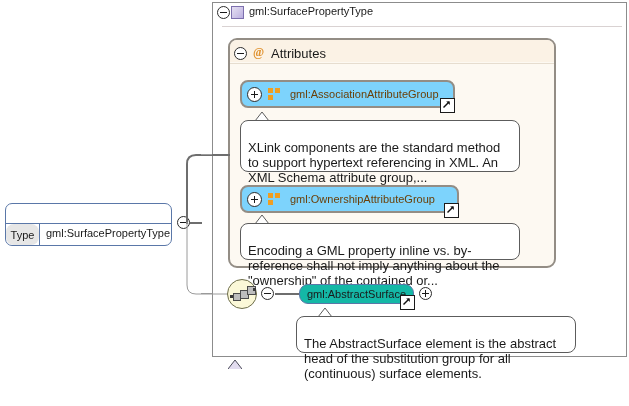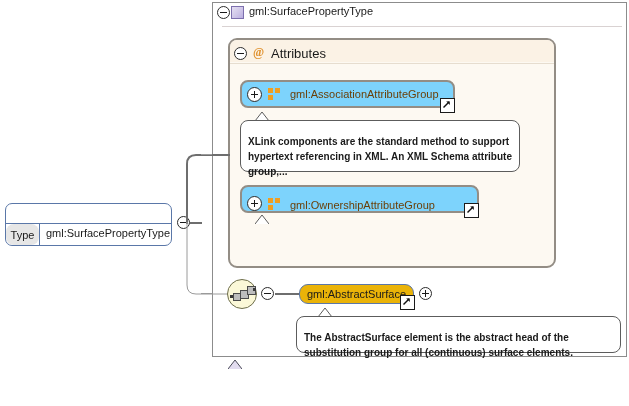--- a/index.html
+++ b/index.html
@@ -117,56 +117,55 @@
   .ag-icon .s1 { left: 0px;  top: 0px; width: 5px; height: 5px; }
   .ag-icon .s2 { left: 7px;  top: 0px; width: 5px; height: 5px; }
   .ag-icon .s3 { left: 0px;  top: 7px; width: 5px; height: 5px; }
   .ag-label {
     margin-left: 8px;
     font-size: 11px;
     color: #6a3f07;
     white-space: nowrap;
   }
   #assoc-group { left: 240px; top: 80px; width: 215px; }
-  #owner-group { left: 240px; top: 185px; width: 239px; align-items: flex-end; }
+  #owner-group { left: 240px; top: 185px; width: 219px; }
 
   
   .link-badge {
     position: absolute;
     width: 13px; height: 13px;
     background: #ffffff;
     border: 1px solid #1a1a1a;
     overflow: hidden;
   }
   .link-badge svg { display: block; }
 
   
   .annot {
     border: 1px solid #5c5c5c;
     border-radius: 8px;
     background: #ffffff;
-    font-size: 10px;
+    font-size: 13px;
     color: #1a1a1a;
     line-height: 15px;
-    padding: 13px 6px 3px 7px;
-    font-weight: bold;
+    padding: 19px 6px 3px 7px;
   }
   .annot.lav { background: #e2dcef; border-color: #4a4a57; }
   .tip {
     position: absolute;
     width: 14px; height: 9px;
     overflow: hidden;
   }
   .tip svg { display: block; }
 
   #assoc-annot { left: 240px; top: 120px; width: 280px; height: 52px; }
   #assoc-tip   { left: 255px; top: 112px; }
   #owner-annot { left: 240px; top: 223px; width: 280px; height: 37px; }
   #owner-tip   { left: 255px; top: 215px; }
-  #elem-annot  { left: 296px; top: 316px; width: 325px; height: 37px; }
+  #elem-annot  { left: 296px; top: 316px; width: 280px; height: 37px; }
   #elem-tip    { left: 318px; top: 308px; }
   #root-annot  { left: 212px; top: 368px; width: 300px; height: 37px; }
   #root-tip    { left: 228px; top: 360px; }
 
   
   #prop-box {
     left: 5px; top: 203px;
     width: 167px; height: 43px;
     border: 1px solid #5a77a8;
     border-radius: 7px;
@@ -205,21 +204,21 @@
     font-size: 11px; color: #1a1a1a;
     white-space: nowrap;
   }
 
   
   #abstract-surface-box {
     left: 299px; top: 284px;
     width: 115px; height: 20px;
     border: 1px solid #5a77a8;
     border-radius: 9px;
-    background: #eab308;
+    background: #14b8a6;
     display: flex; align-items: center; justify-content: center;
   }
   #abstract-surface-label {
     font-size: 11px; color: #1a1a1a;
     white-space: nowrap;
   }
 
   
   #sequence-node {
     left: 227px; top: 279px;
@@ -319,20 +318,21 @@
       </svg>
     </span>
   </div>
 
   <div class="abs tip" id="owner-tip">
     <svg width="14" height="9" viewBox="0 0 14 9">
       <path d="M0 9 L7 0 L14 9" fill="#ffffff" stroke="#5c5c5c" stroke-width="1"></path>
       <path d="M1 9 L13 9" stroke="#ffffff" stroke-width="2"></path>
     </svg>
   </div>
+  <div class="abs annot" id="owner-annot">Encoding a GML property inline vs. by-reference shall not imply anything about the "ownership" of the contained or...</div>
 
   <div class="abs" id="prop-box"></div>
   <div class="abs" id="prop-hr"></div>
   <div class="abs" id="prop-type-key">Type</div>
   <div class="abs" id="prop-type-sep"></div>
   <div class="abs" id="prop-type-val">gml:SurfacePropertyType</div>
 
   <div class="abs ctrl" id="prop-ctrl" style="left:177px; top:216px;">
     <span class="bar-h"></span>
   </div>

